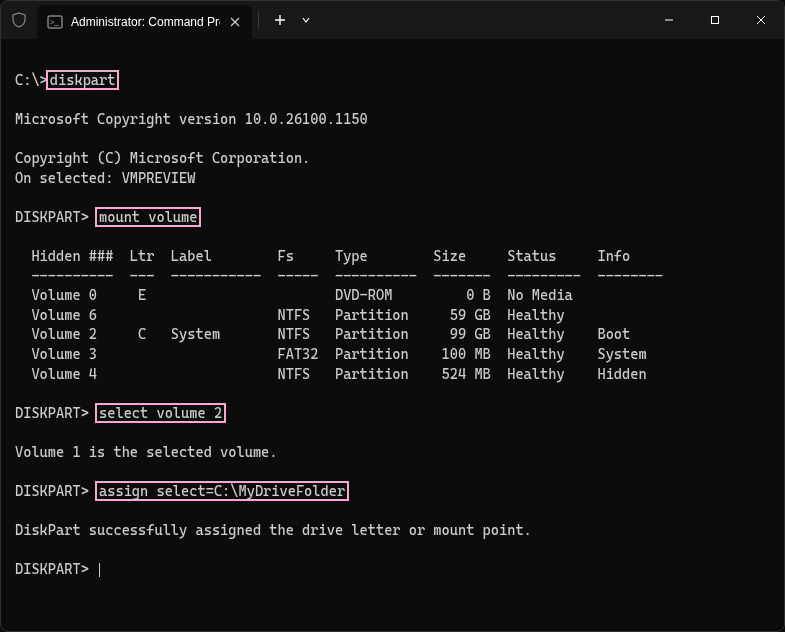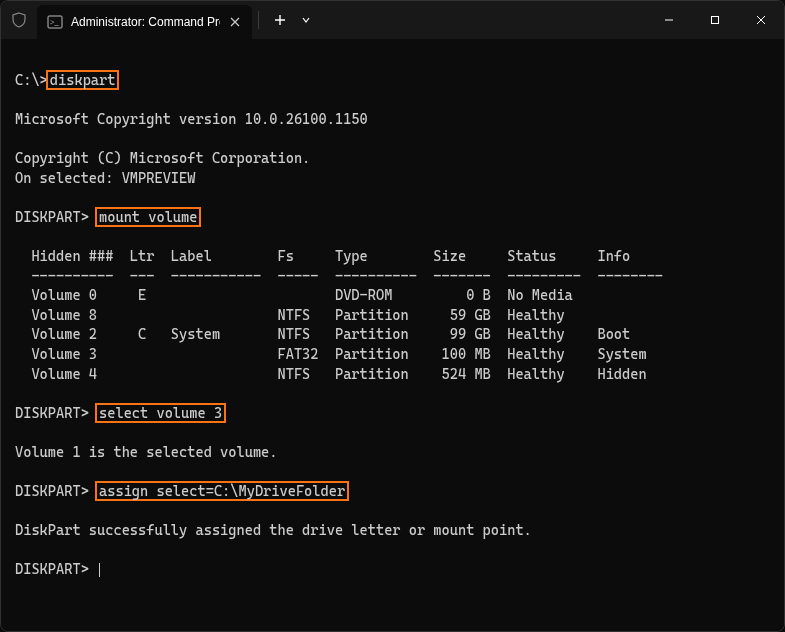--- a/index.html
+++ b/index.html
@@ -10,21 +10,21 @@
     .tab{height:34px;margin-top:4px;background:#0c0c0c;border-radius:6px 6px 0 0;display:flex;align-items:center;padding:0 10px;gap:8px;width:215px;justify-content:space-between}
     .tab-inner{display:flex;align-items:center;gap:8px;overflow:hidden;white-space:nowrap}
     .tab-icon{width:16px;height:16px;flex:none}
     .tab-title{font-family:"Segoe UI",sans-serif;font-size:12px;color:#fff;overflow:hidden;text-overflow:clip;white-space:nowrap}
     .tab-x{color:#ccc;flex:none;padding:2px}
     .tab-sep{width:1px;height:18px;background:#3a3a3a;margin:0 6px}
     .newtab{width:30px;height:28px;border-radius:4px;display:flex;align-items:center;justify-content:center;color:#fff}
     .spacer{flex:1}
     .winctl{width:46px;height:38px;display:flex;align-items:center;justify-content:center;color:#fff}
     .content{flex:1;padding:12px 14px 14px;white-space:pre;line-height:1.4;overflow:hidden;background:#0c0c0c;border-radius:0 0 8px 8px}
-    .hl{border:2px solid #f97316;display:inline;padding:0 2px;margin:0 -2px}
+    .hl{border:2px solid #f9a8d4;display:inline;padding:0 2px;margin:0 -2px}
     pre{font-family:Consolas,"Cascadia Mono",monospace;font-size:14px;color:#ccc;white-space:pre}
     .cursor{display:inline-block;width:1px;height:14px;background:#ccc;vertical-align:text-bottom;margin-left:2px}
   </style>
 </head>
 <body>
 
 <div class="window">
   <div class="titlebar">
     <div class="shield-outer">
       <svg width="16" height="16" viewBox="0 0 16 16" fill="none">
@@ -82,26 +82,26 @@
 <span>Microsoft Copyright version 10.0.26100.1150</span>
 
 <span>Copyright (C) Microsoft Corporation.</span>
 <span>On selected: VMPREVIEW</span>
 
 <span>DISKPART&gt;</span> <span class="hl">mount volume</span>
 
 <span>  Hidden ###  Ltr  Label        Fs     Type        Size     Status     Info</span>
 <span>  ----------  ---  -----------  -----  ----------  -------  ---------  --------</span>
 <span>  Volume 0     E                       DVD-ROM         0 B  No Media</span>
-<span>  Volume 8                      NTFS   Partition     59 GB  Healthy</span>
+<span>  Volume 6                      NTFS   Partition     59 GB  Healthy</span>
 <span>  Volume 2     C   System       NTFS   Partition     99 GB  Healthy    Boot</span>
 <span>  Volume 3                      FAT32  Partition    100 MB  Healthy    System</span>
 <span>  Volume 4                      NTFS   Partition    524 MB  Healthy    Hidden</span>
 
-<span>DISKPART&gt;</span> <span class="hl">select volume 3</span>
+<span>DISKPART&gt;</span> <span class="hl">select volume 2</span>
 
 <span>Volume 1 is the selected volume.</span>
 
 <span>DISKPART&gt;</span> <span class="hl">assign select=C:\MyDriveFolder</span>
 
 <span>DiskPart successfully assigned the drive letter or mount point.</span>
 
 <span>DISKPART&gt;</span> <span class="cursor"></span></pre>
   </div>
 </div>

